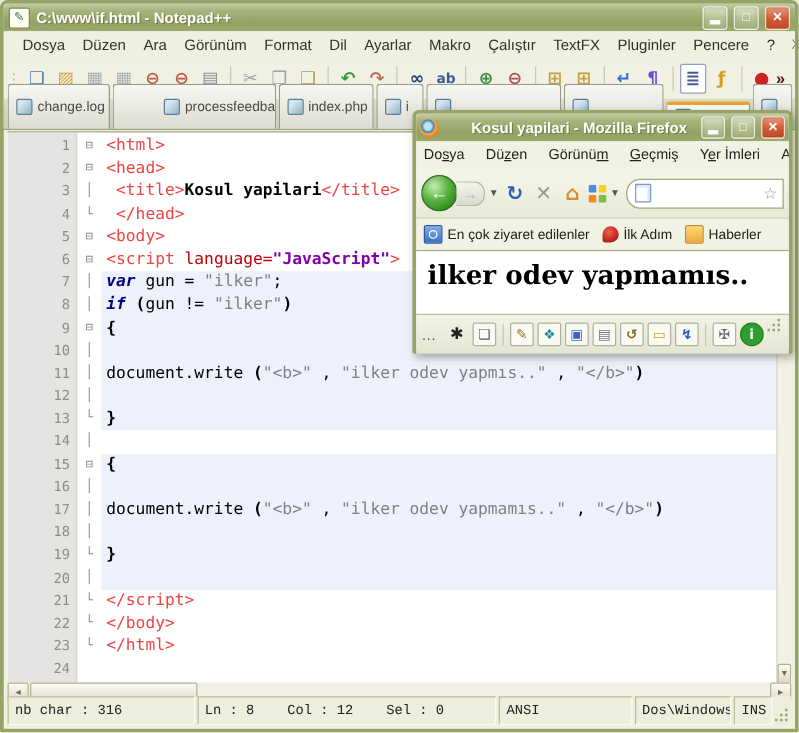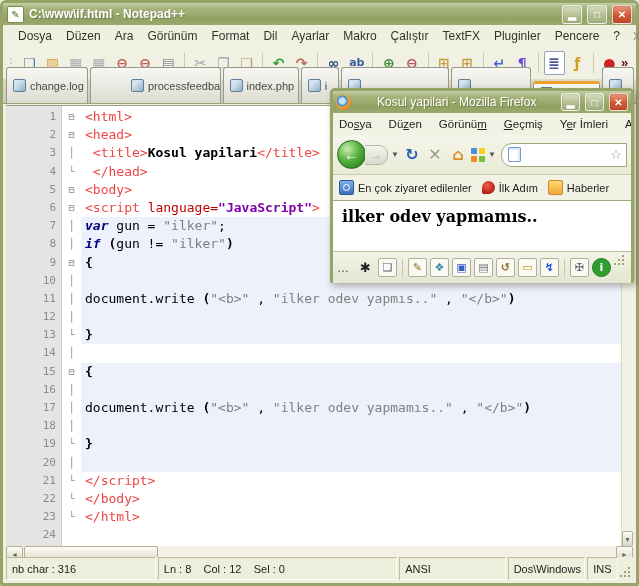--- a/index.html
+++ b/index.html
@@ -65,30 +65,30 @@
   
   .np-hscroll{position:absolute;left:3px;right:3px;top:543px;height:16px;background:#f3f1e6;display:flex;align-items:stretch;}
   .hs-arr{width:15px;background:linear-gradient(180deg,#fdfcf5,#dcd8c4);border:1px solid #b5b093;border-radius:2px;
     font-size:7px;color:#6a6a5a;display:flex;align-items:center;justify-content:center;flex:none;}
   .hs-thumb{width:132px;margin-left:1px;background:linear-gradient(180deg,#fdfcf5,#ddd9c6);border:1px solid #b5b093;border-radius:2px;flex:none;}
   .hs-track{flex:1;}
   
   .np-status{position:absolute;left:3px;right:3px;bottom:3px;height:23px;background:#edefdc;display:flex;
     font-size:11px;color:#222;align-items:stretch;}
   .sp{border:1px solid;border-color:#b8bf9c #fbfbf0 #fbfbf0 #b8bf9c;display:flex;align-items:center;
-    padding:0 5px;margin-right:2px;white-space:pre;box-sizing:border-box;overflow:hidden;}
+    padding:0 5px;margin-right:2px;white-space:pre;box-sizing:border-box;overflow:hidden;font-family:Liberation Mono, monospace;}
   .dotgrip{position:relative;width:14px;}
   .dotgrip::after{content:"";position:absolute;right:3px;bottom:3px;width:2px;height:2px;background:#9aa37b;
     box-shadow:-4px 4px 0 0 #9aa37b,0 4px 0 0 #9aa37b,-8px 8px 0 0 #9aa37b,-4px 8px 0 0 #9aa37b,0 8px 0 0 #9aa37b;transform:translateY(-8px);}
   
   #ffx{position:absolute;left:330px;top:88px;width:304px;height:195px;border:3px solid #96a468;
     border-radius:5px 5px 2px 2px;background:#f1f2e4;box-sizing:border-box;box-shadow:2px 3px 7px rgba(40,40,20,.35);}
   .ff-title{height:22px;display:flex;align-items:center;gap:5px;padding:0 3px;border-radius:3px 3px 0 0;
     background:linear-gradient(180deg,#c3cda2 0%,#a7b37c 25%,#93a263 70%,#9aa96c 100%);}
-  .ff-title .wtitle{flex:1;color:#fff;font-weight:normal;font-size:12px;text-shadow:1px 1px 0 rgba(90,100,50,.55);white-space:nowrap;overflow:hidden;padding-left:21px;}
+  .ff-title .wtitle{flex:1;color:#fff;font-weight:bold;font-size:12px;text-shadow:1px 1px 0 rgba(90,100,50,.55);white-space:nowrap;overflow:hidden;padding-left:21px;}
   .fficon{width:15px;height:15px;border-radius:50%;
     background:radial-gradient(circle at 42% 40%,#bfe3f7 0 22%,#3b82c4 40%,#f5a73a 48%,#e87a14 75%,#c45a00 100%);}
   .ff-title .capbtn{width:17px;height:16px;}
   .ff-menu{height:22px;display:flex;align-items:center;padding:0 6px;font-size:11.5px;color:#222;
     background:#f1f2e4;white-space:nowrap;overflow:hidden;}
   .ff-menu .mi{padding:2px 9px 2px 0;margin-right:8px;}
   .ff-nav{height:39px;display:flex;align-items:center;padding:0 4px;gap:3px;background:linear-gradient(180deg,#f5f6ea,#e8ead6);
     border-bottom:1px solid #c6cdb0;overflow:hidden;}
   .backbtn{width:27px;height:27px;border-radius:50%;border:1px solid #2a6a1c;flex:none;
     background:radial-gradient(circle at 35% 30%,#c9ecb0,#57b13f 45%,#2c831f 85%);
@@ -108,21 +108,21 @@
   .ff-bm{height:25px;display:flex;align-items:center;gap:10px;padding:0 6px;background:#f1f2e4;
     border-bottom:1px solid #9daa79;font-size:11px;color:#222;white-space:nowrap;overflow:hidden;}
   .bmitem{display:flex;align-items:center;gap:4px;}
   .bmi{width:13px;height:13px;border-radius:2px;flex:none;}
   .bmi.most-visited{background:linear-gradient(180deg,#7fb0e8,#3a6fc0);border:1px solid #2d5a9e;
     display:flex;align-items:center;justify-content:center;}
   .bmi.most-visited::after{content:"";width:5px;height:5px;border:1.5px solid #fff;border-radius:50%;}
   .bmi.firstrun{background:radial-gradient(circle at 40% 35%,#f06048,#b01818 75%);border-radius:50% 50% 50% 20%;}
   .bmi.news{background:linear-gradient(180deg,#ffd971,#f0a93a);border:1px solid #c98a2e;}
   .ff-content{height:50px;background:#fff;padding:6px 9px;box-sizing:border-box;overflow:hidden;}
-  .ff-content .out{font-family:"DejaVu Serif",serif;font-weight:bold;font-size:16px;color:#000;}
+  .ff-content .out{font-family:"DejaVu Serif",serif;font-weight:bold;font-size:21px;color:#000;}
   .ff-status{height:31px;background:linear-gradient(180deg,#f2f3e4,#e4e6d2);border-top:1px solid #b9c09b;
     display:flex;align-items:center;gap:3px;padding:0 4px;overflow:hidden;}
   .fsdots{color:#444;font-size:12px;margin-right:4px;}
   .fsicon{width:17px;height:17px;border:1px solid #b0b0a0;border-radius:2px;background:#fafaf2;flex:none;
     display:flex;align-items:center;justify-content:center;font-size:11px;font-weight:bold;font-family:"DejaVu Sans",sans-serif;}
   .fsicon.plain{border-color:transparent;background:transparent;font-size:13px;}
   .fssep{width:1px;height:18px;background:#c6c8b2;margin:0 2px;}
 </style>
 </head>
 <body>

